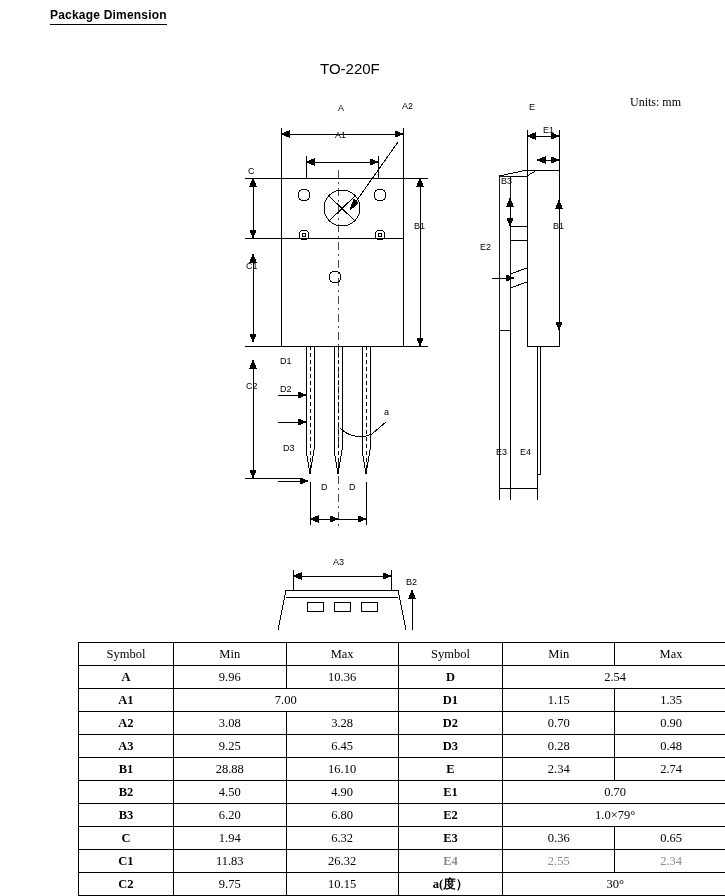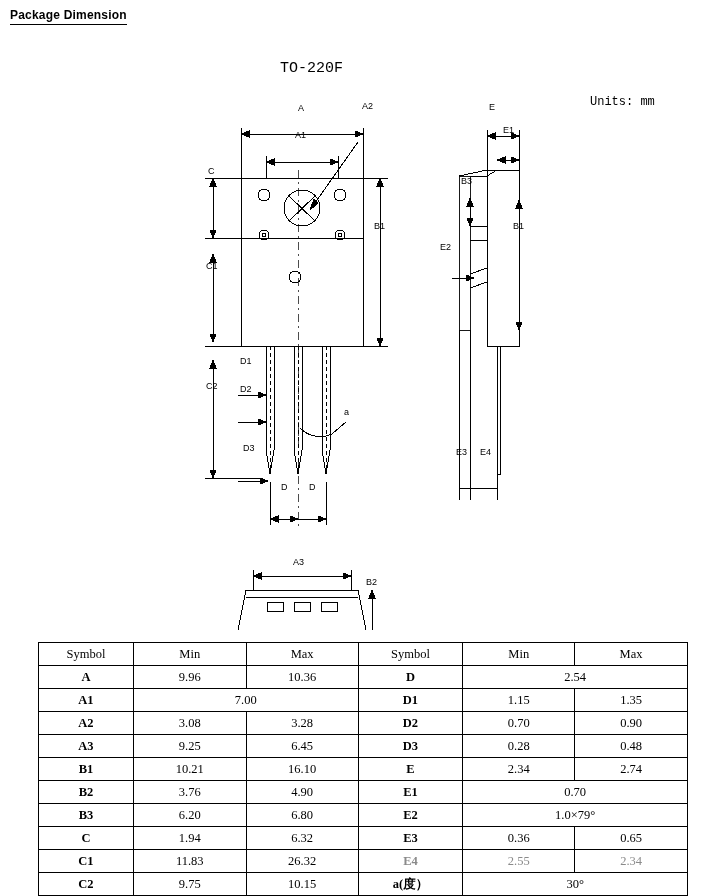--- a/index.html
+++ b/index.html
@@ -4,45 +4,45 @@
 <style>
   * { box-sizing: border-box; }
   html, body {
     margin: 0; padding: 0;
     width: 725px; height: 896px;
     background: #ffffff;
     font-family: "Liberation Serif", serif;
     color: #000000;
     overflow: hidden;
   }
-  .page { position: relative; width: 672px; height: 896px; }
+  .page { position: relative; width: 672px; height: 896px; margin-left: 40px; }
 
   
   .heading {
     position: absolute;
     left: 10px; top: 8px;
     font-family: "Liberation Sans", sans-serif;
     font-weight: bold;
     font-size: 12px;
     letter-spacing: 0.2px;
     border-bottom: 1.5px solid #000;
     padding-bottom: 2px;
   }
 
   
   .drawing { position: absolute; left: 0; top: 30px; width: 725px; height: 600px; }
 
   .pkg-title {
     position: absolute; left: 280px; top: 30px;
-    font-family: Liberation Mono, monospace;
+    font-family: Liberation Sans, sans-serif;
     font-size: 15px;
   }
   .units {
     position: absolute; left: 590px; top: 65px;
-    font-family: Liberation Mono, monospace;
+    font-family: Liberation Serif, serif;
     font-size: 12px;
   }
 
   svg.art { position: absolute; left: 0; top: 0; }
 
   
   .lbl {
     position: absolute;
     font-family: "Liberation Sans", sans-serif;
     font-size: 9px;
@@ -311,29 +311,29 @@
         <tr>
           <td class="sym">A3</td>
           <td>9.25</td>
           <td>6.45</td>
           <td class="sym">D3</td>
           <td>0.28</td>
           <td>0.48</td>
         </tr>
         <tr>
           <td class="sym">B1</td>
-          <td>10.21</td>
+          <td>28.88</td>
           <td>16.10</td>
           <td class="sym">E</td>
           <td>2.34</td>
           <td>2.74</td>
         </tr>
         <tr>
           <td class="sym">B2</td>
-          <td>3.76</td>
+          <td>4.50</td>
           <td>4.90</td>
           <td class="sym">E1</td>
           <td colspan="2">0.70</td>
         </tr>
         <tr>
           <td class="sym">B3</td>
           <td>6.20</td>
           <td>6.80</td>
           <td class="sym">E2</td>
           <td colspan="2">1.0×79°</td>

